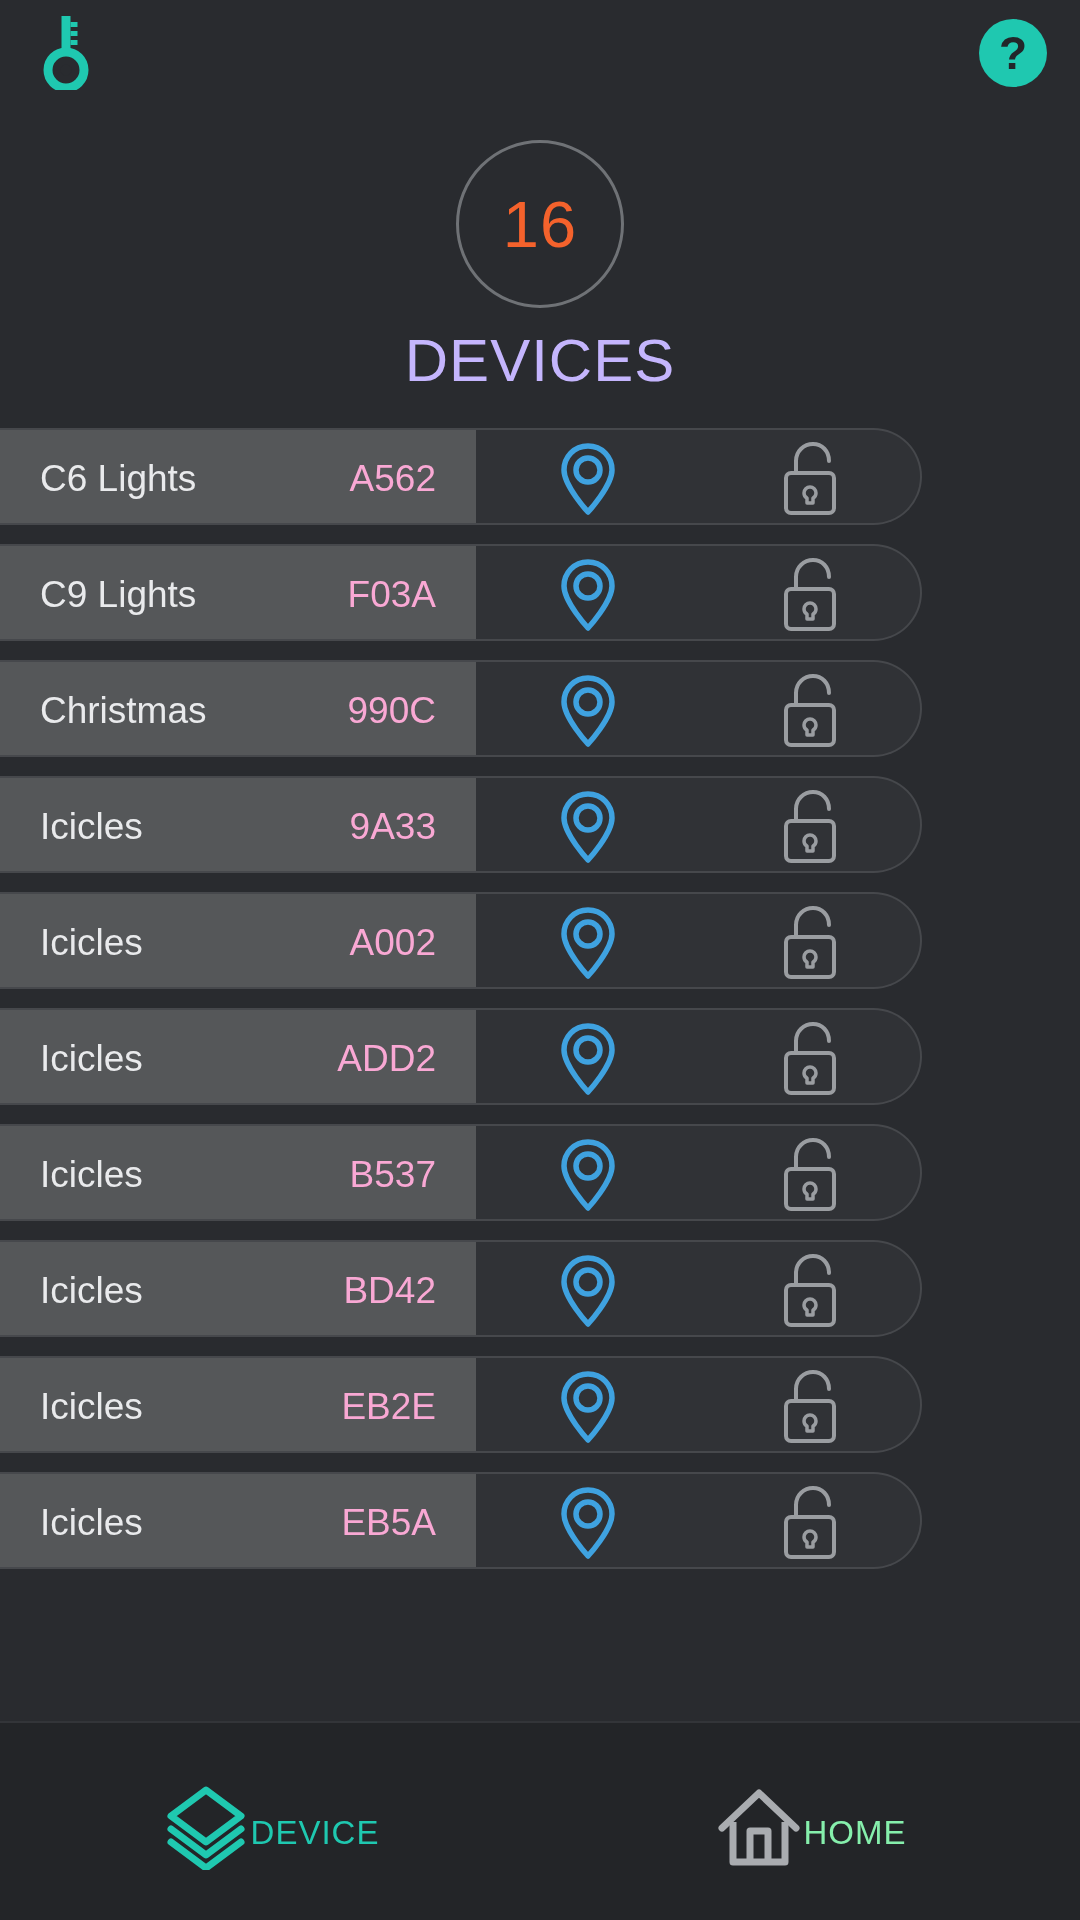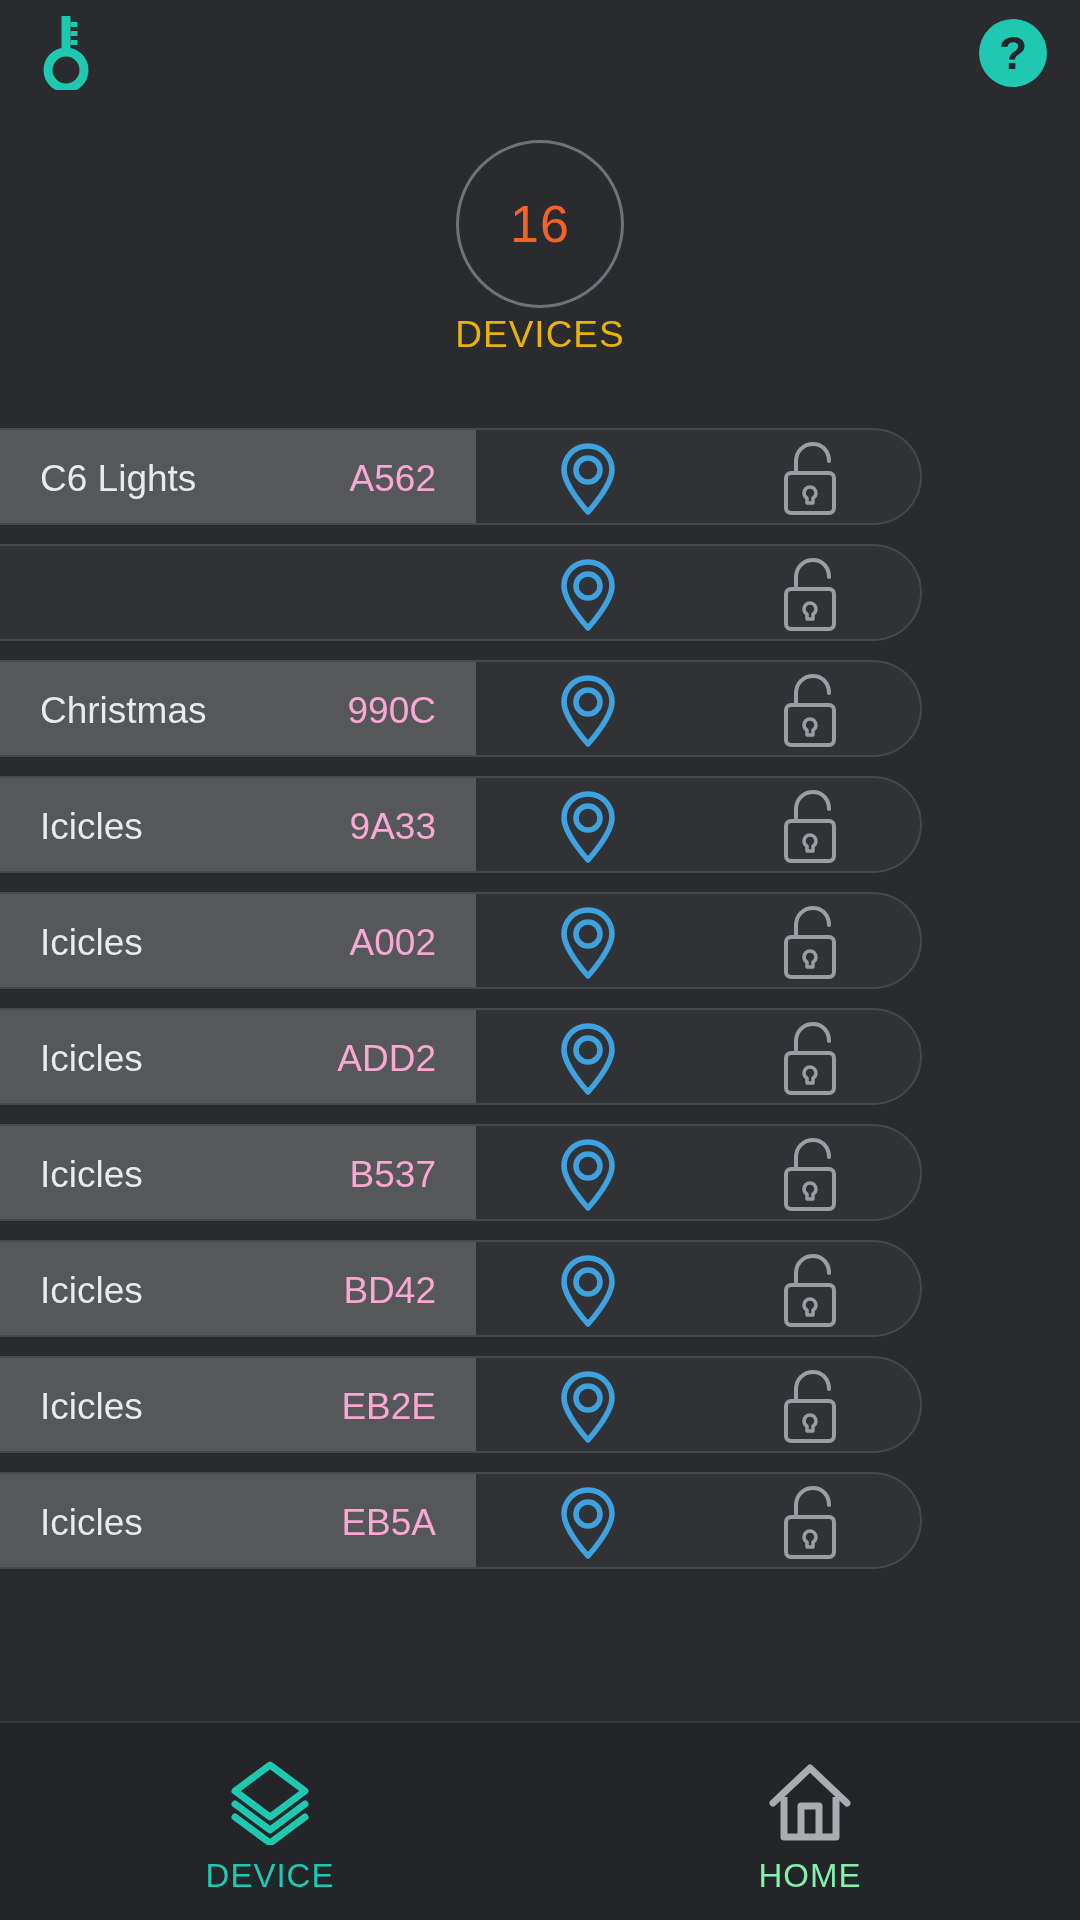--- a/index.html
+++ b/index.html
@@ -52,29 +52,29 @@
     margin: 0 auto;
     border: 3px solid #6f7276;
     border-radius: 50%;
     box-sizing: border-box;
     display: flex;
     align-items: center;
     justify-content: center;
   }
   #count-value {
     color: #f4622c;
-    font-size: 52px;
+    font-size: 65px;
     font-weight: 400;
     line-height: 1;
     letter-spacing: 1px;
   }
   #devices-label {
-    margin-top: 6px;
-    color: #eab308;
-    font-size: 37px;
+    margin-top: 18px;
+    color: #c4b5fd;
+    font-size: 60px;
     font-weight: 400;
     letter-spacing: 1px;
   }
 
   
   #device-list {
     position: absolute;
     top: 428px;
     left: 0;
     width: 1080px;
@@ -153,21 +153,20 @@
     bottom: 0;
     width: 1080px;
     height: 197px;
     background: #232528;
     border-top: 2px solid #333539;
     display: flex;
   }
   .nav-item {
     flex: 1;
     display: flex;
-    flex-direction: column;
     align-items: center;
     justify-content: center;
     padding-top: 10px;
   }
   .nav-icon {
     height: 86px;
     display: flex;
     align-items: center;
     justify-content: center;
   }
@@ -230,20 +229,24 @@
               <rect x="8" y="34" width="48" height="40" rx="5" fill="none" stroke="#9a9da1" stroke-width="4"></rect>
               <path d="M18 34 L18 22 C18 12 26 5 35 5 C44 5 51 12 51 22" fill="none" stroke="#9a9da1" stroke-width="4" stroke-linecap="round"></path>
               <path d="M32 48 C28.7 48 26 50.7 26 54 C26 56.2 27.2 58.1 29 59.1 L29 64 L35 64 L35 59.1 C36.8 58.1 38 56.2 38 54 C38 50.7 35.3 48 32 48 Z" fill="none" stroke="#9a9da1" stroke-width="3.5" stroke-linejoin="round"></path>
             </svg>
           </div>
         </div>
       </div>
     </div>
     <div class="device-row">
       <div class="row-shell">
+        <div class="row-left">
+          <span class="device-name">C9 Lights</span>
+          <span class="device-id">F03A</span>
+        </div>
         <div class="row-actions">
           <div class="pin-btn">
             <svg viewBox="0 0 64 78" width="64" height="78">
               <path d="M32 6 C18 6 8 17 8 30 C8 46 32 72 32 72 C32 72 56 46 56 30 C56 17 46 6 32 6 Z" fill="none" stroke="#3fa2e0" stroke-width="5.5" stroke-linejoin="round"></path>
               <circle cx="32" cy="30" r="12" fill="none" stroke="#3fa2e0" stroke-width="5.5"></circle>
             </svg>
           </div>
           <div class="lock-btn">
             <svg viewBox="0 0 66 80" width="66" height="80">
               <rect x="8" y="34" width="48" height="40" rx="5" fill="none" stroke="#9a9da1" stroke-width="4"></rect>

